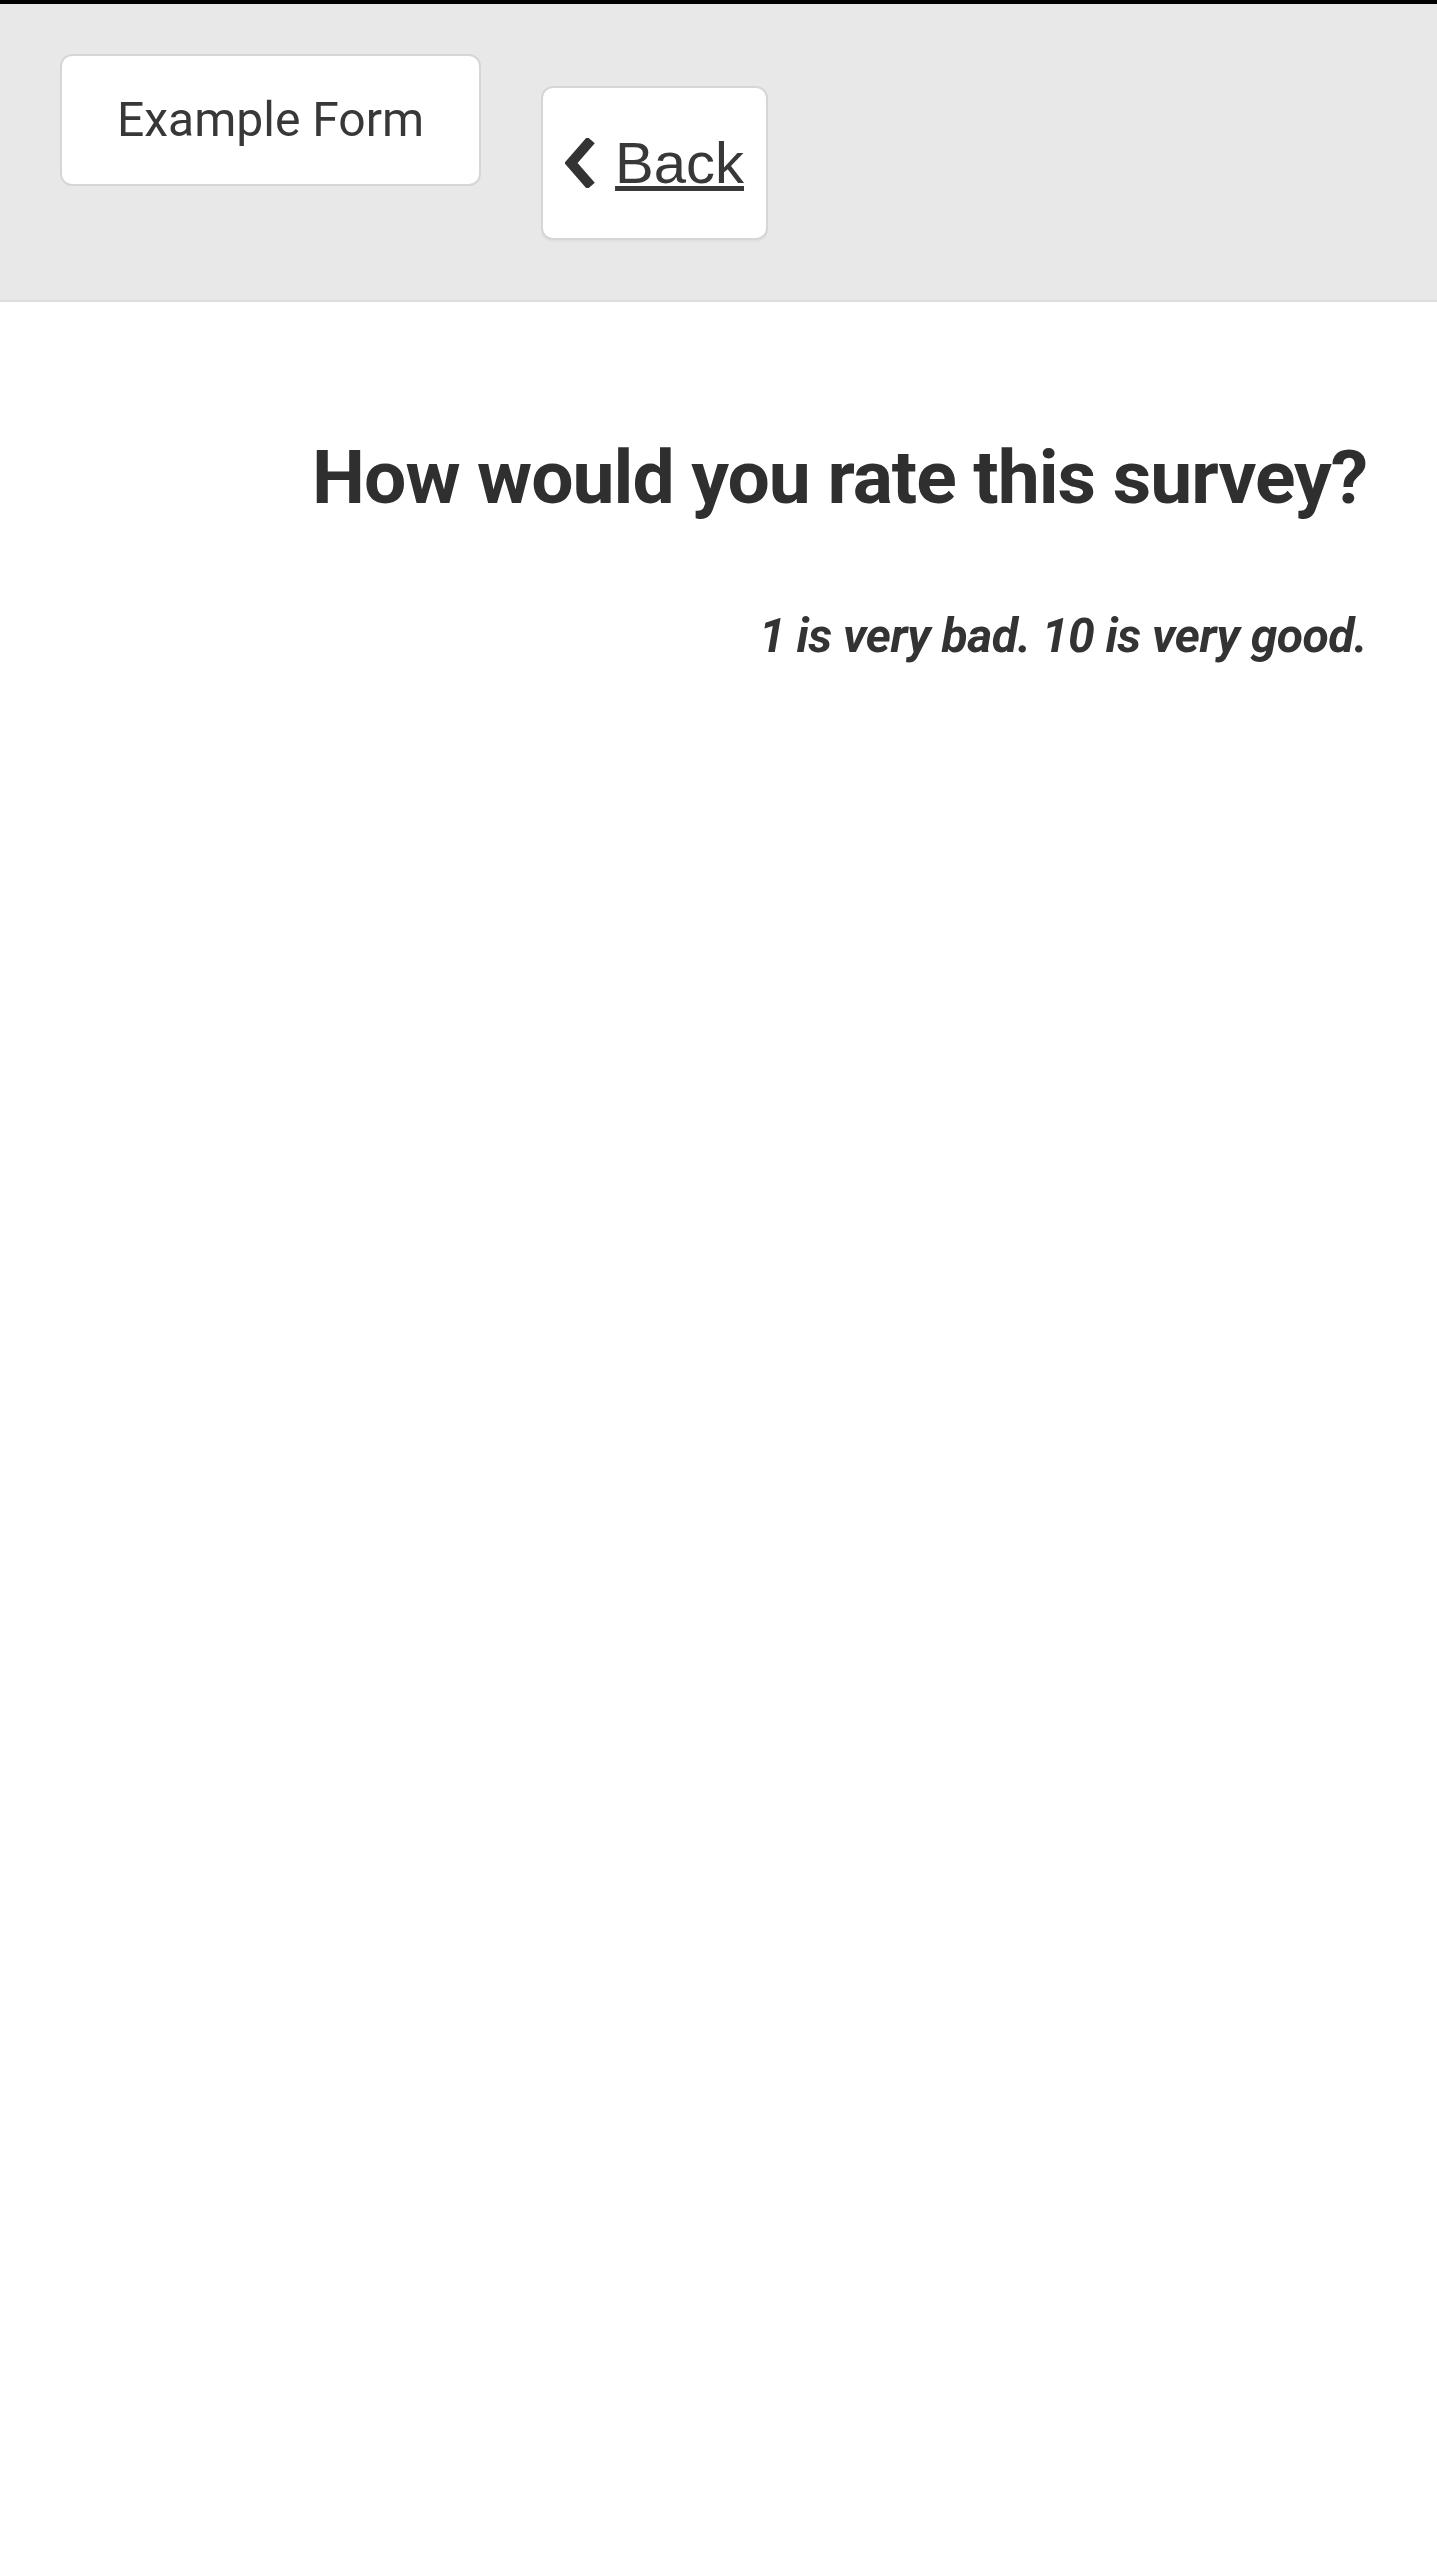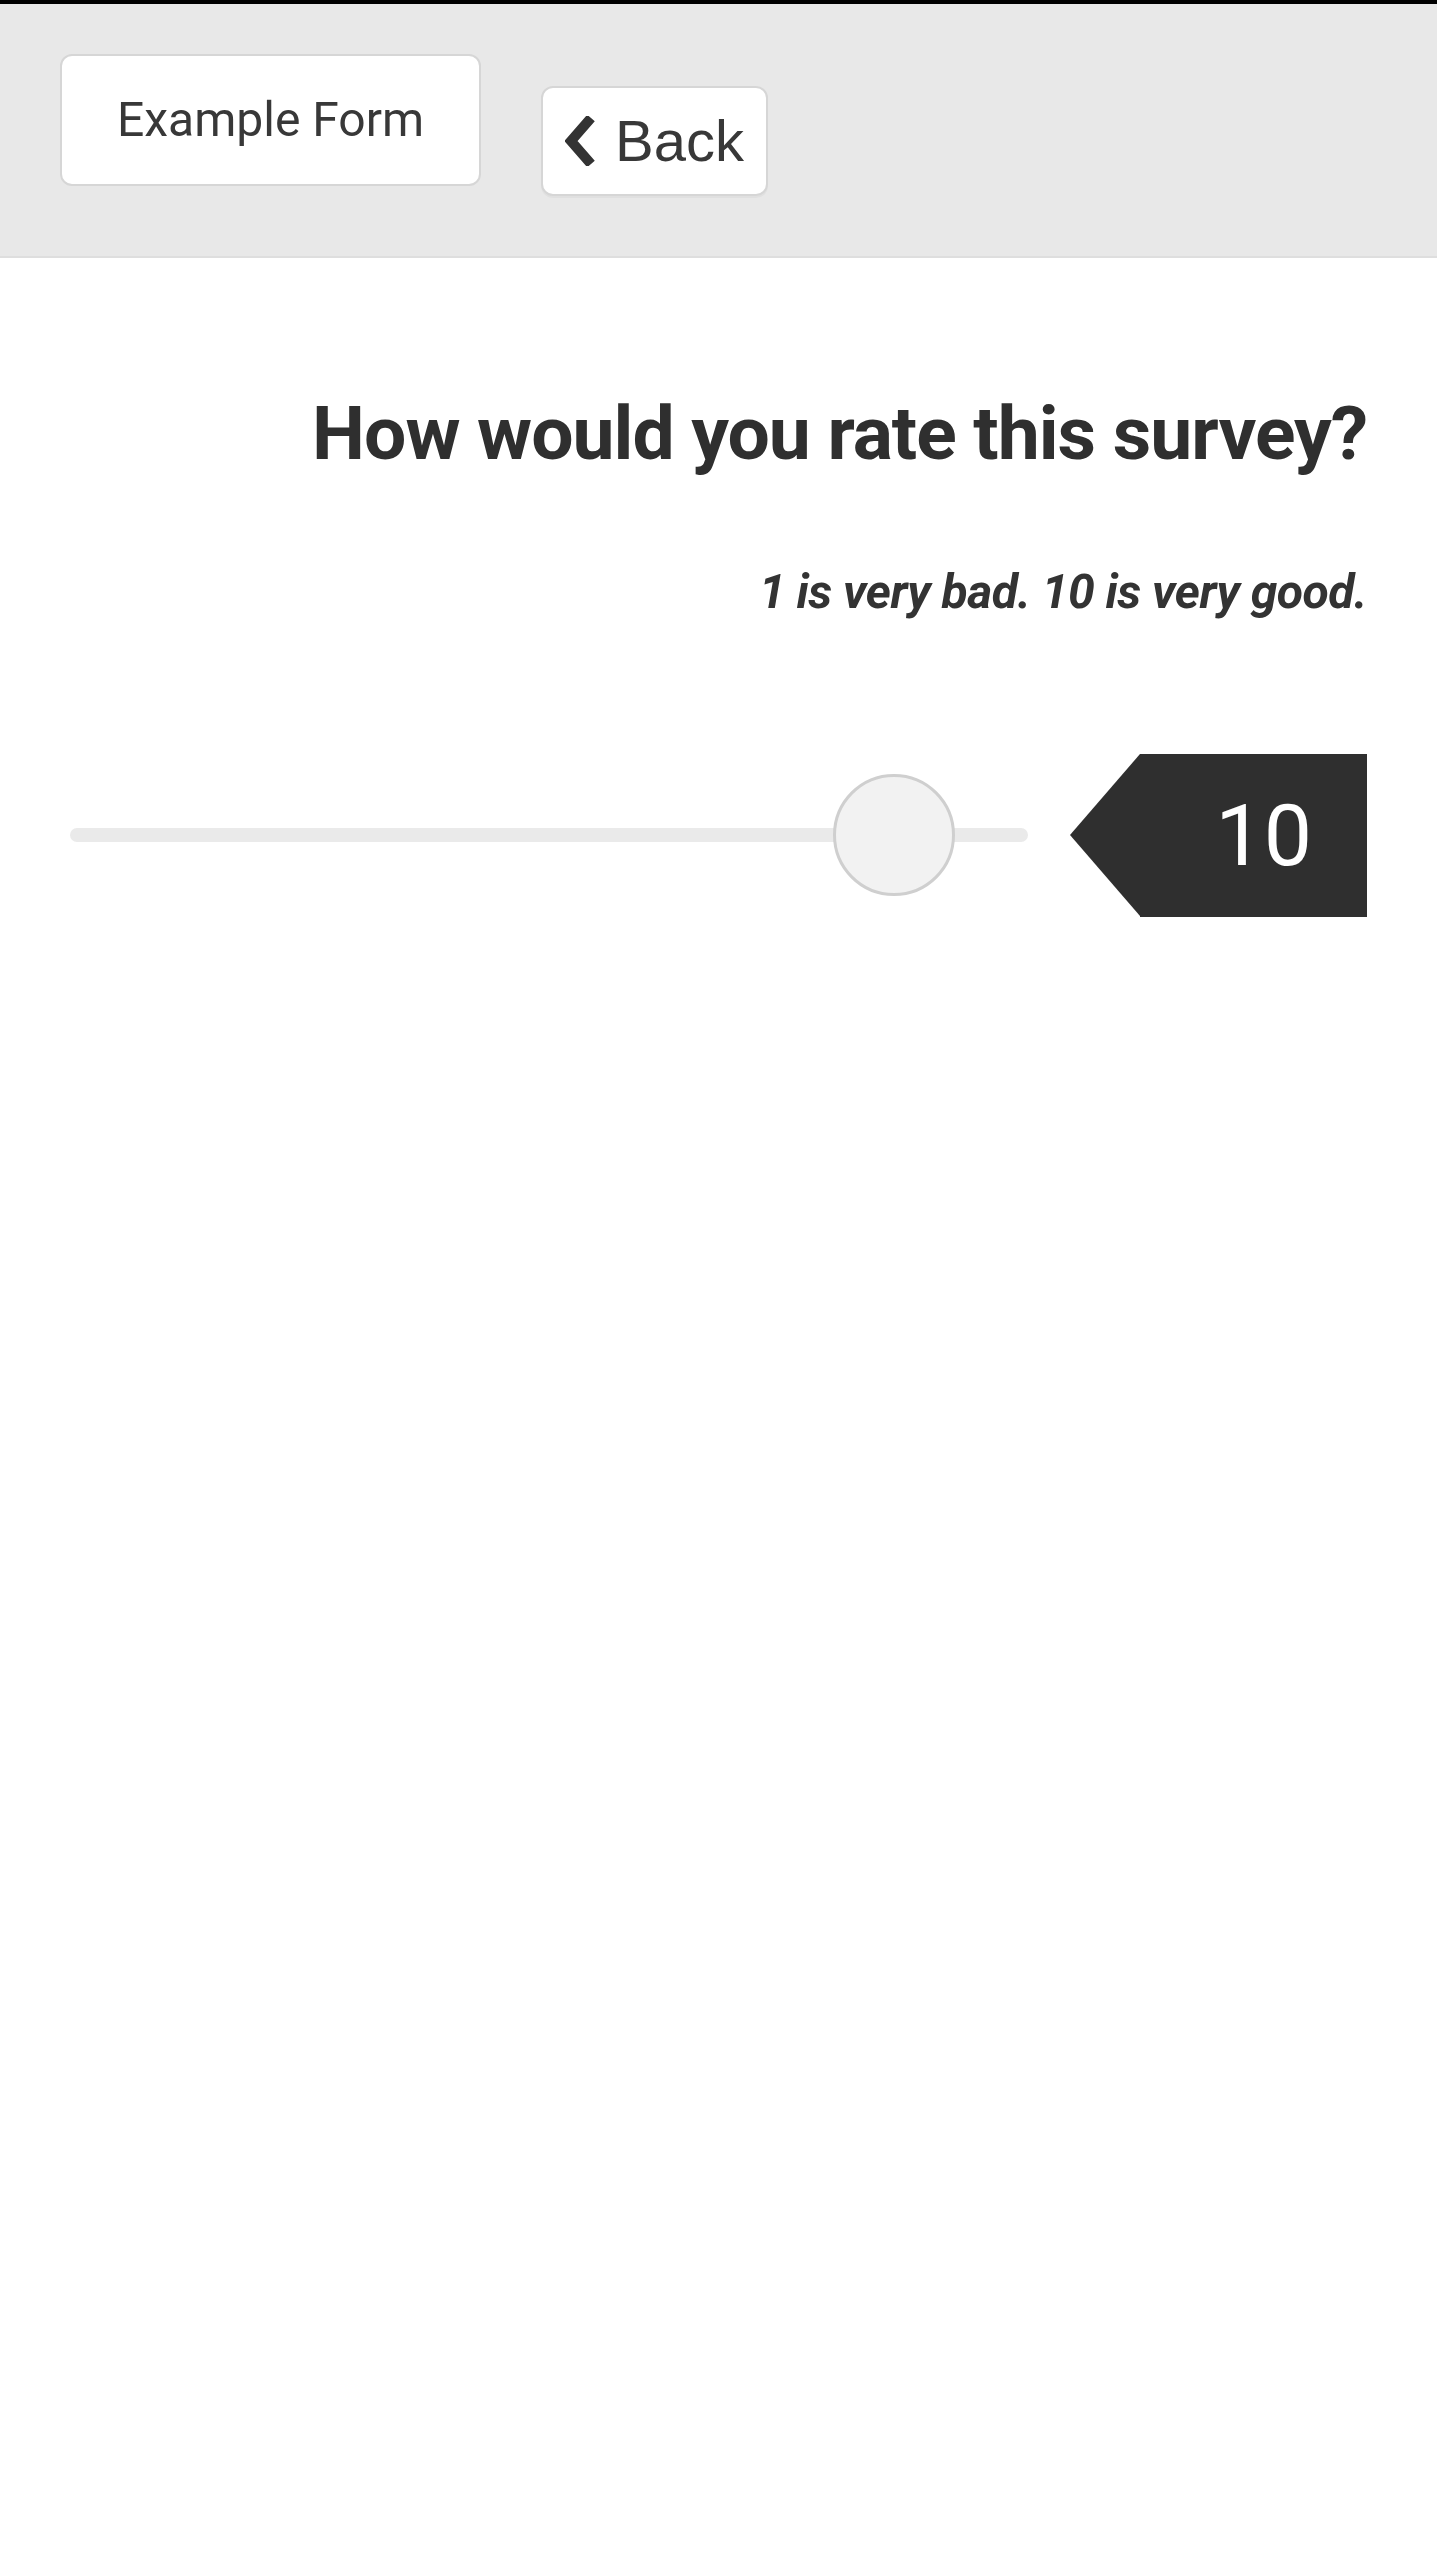--- a/index.html
+++ b/index.html
@@ -38,28 +38,29 @@
   .nav-buttons {
     display: flex;
     gap: 28px;
     margin-top: 32px;
   }
   .nav-btn {
     background: #ffffff;
     border: 2px solid #d6d6d6;
     border-radius: 12px;
     box-shadow: 0 2px 0 rgba(0,0,0,0.03);
-    padding: 24px 22px;
+    padding: 46px 22px;
     font-size: 58px;
     color: #383838;
     display: inline-flex;
     align-items: center;
     gap: 18px;
     line-height: 1;
     font-weight: 400;
+    text-decoration: underline;
   }
   .chevron-icon {
     width: 32px;
     height: 50px;
   }
   .chevron-icon svg { display: block; width: 100%; height: 100%; }
 
   .content {
     padding: 130px 70px 0 70px;
     text-align: right;
@@ -154,23 +155,14 @@
       </span>
       <span>Back</span>
     </button>
   </div>
 </header>
 
 <main class="content">
   <h1 class="question-title">How would you rate this survey?</h1>
   <p class="question-subtitle">1 is very bad. 10 is very good.</p>
 
-  <div class="slider-row">
-    <div class="slider-track-wrap">
-      <div class="slider-track"></div>
-      <div class="slider-thumb" id="slider-thumb" style="left: 86%;"></div>
-    </div>
-    <div class="value-badge">
-      <span>10</span>
-    </div>
-  </div>
 </main>
 
 
 </body></html>

